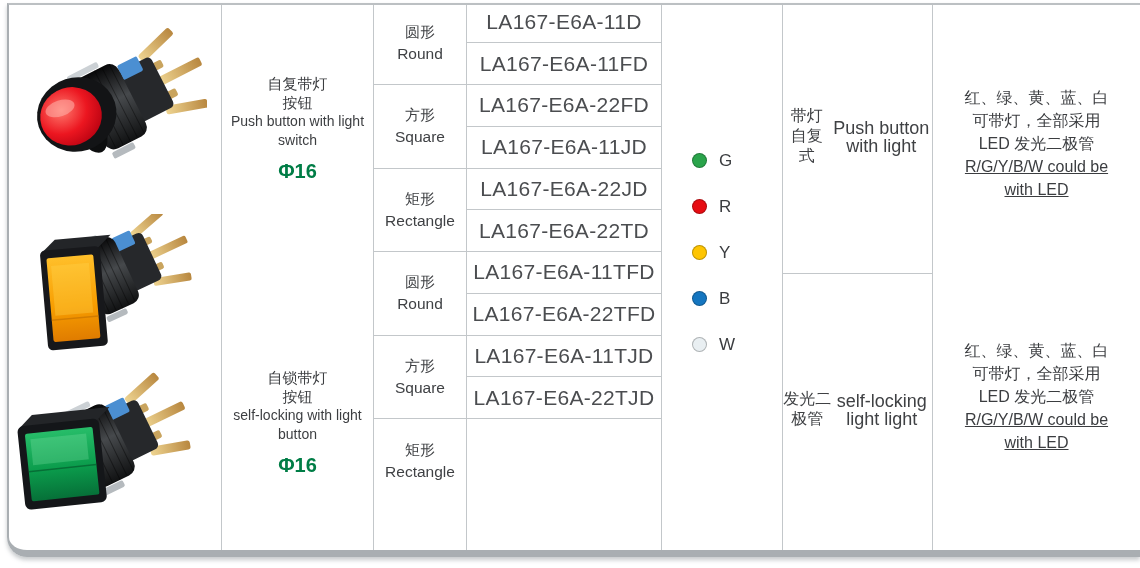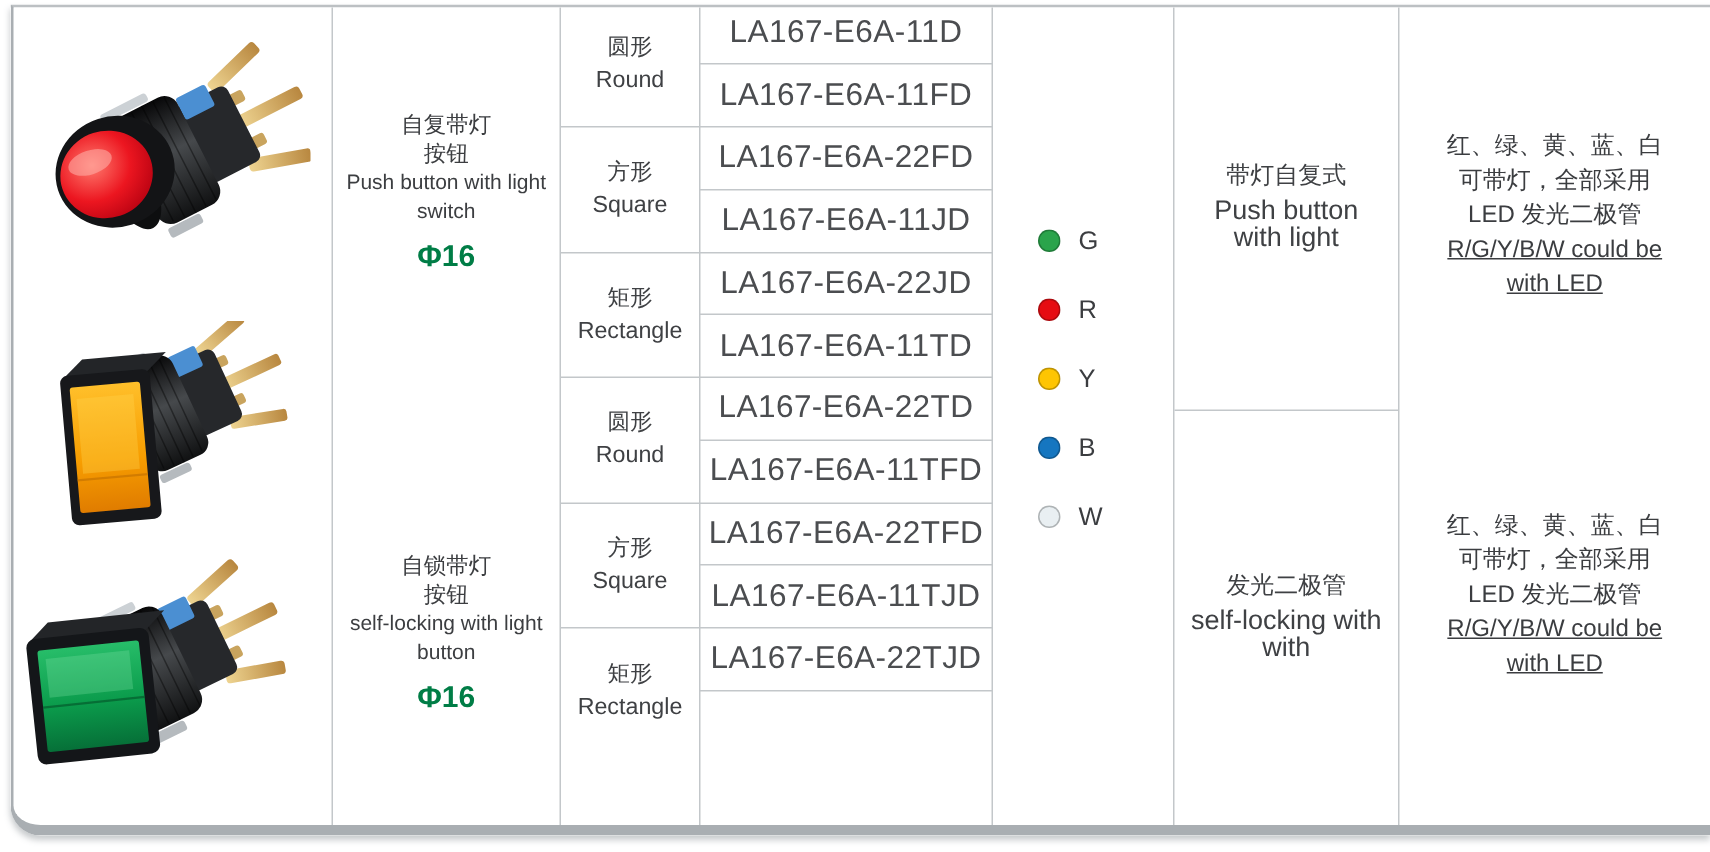--- a/index.html
+++ b/index.html
@@ -31,21 +31,21 @@
               font-size:21px;letter-spacing:.3px;color:#4b4d50;}
 
   
   .legend{position:absolute;top:136px;left:0;width:100%;}
   .legend-row{height:46px;display:flex;align-items:center;padding-left:30px;box-sizing:border-box;}
   .legend-dot{width:15px;height:15px;border-radius:50%;margin-right:12px;
               border:1px solid rgba(0,0,0,.25);box-sizing:border-box;}
   .legend-label{font-size:17px;color:#3b3d40;}
 
   
-  .type-cell{display:flex;flex-direction:column;align-items:center;justify-content:center;
+  .type-cell{display:flex;flex-direction:row;align-items:center;justify-content:center;
              text-align:center;box-sizing:border-box;}
   .type-1{height:272.5px;border-bottom:1px solid #c3c7ca;}
   .type-2{height:272px;}
   .type-zh{font-size:16px;line-height:20px;margin-bottom:3px;}
   .type-en{font-size:18px;line-height:18px;}
   .en-narrow{max-width:122px;}
 
   
   .note-block{position:absolute;left:0;width:100%;text-align:center;font-size:16px;color:#3b3d40;}
   .note-zh div{line-height:23px;}
@@ -227,21 +227,20 @@
       <div class="shape-en">Rectangle</div>
     </div>
   </div>
 
   <div class="col" style="left:466px;width:196px">
     <div class="model-cell">LA167-E6A-11D</div>
     <div class="model-cell">LA167-E6A-11FD</div>
     <div class="model-cell">LA167-E6A-22FD</div>
     <div class="model-cell">LA167-E6A-11JD</div>
     <div class="model-cell">LA167-E6A-22JD</div>
-    <div class="model-cell">LA167-E6A-11TD</div>
     <div class="model-cell">LA167-E6A-22TD</div>
     <div class="model-cell">LA167-E6A-11TFD</div>
     <div class="model-cell">LA167-E6A-22TFD</div>
     <div class="model-cell">LA167-E6A-11TJD</div>
     <div class="model-cell">LA167-E6A-22TJD</div>
   </div>
 
   <div class="col" style="left:662px;width:120px;height:545px">
     <div class="legend">
       <div class="legend-row">
@@ -267,21 +266,21 @@
     </div>
   </div>
 
   <div class="col" style="left:783px;width:149px">
     <div class="type-cell type-1">
       <div class="type-zh">带灯自复式</div>
       <div class="type-en en-narrow">Push button with light</div>
     </div>
     <div class="type-cell type-2">
       <div class="type-zh">发光二极管</div>
-      <div class="type-en">self-locking with with</div>
+      <div class="type-en">self-locking light light</div>
     </div>
   </div>
 
   <div class="col" style="left:933px;width:207px;height:545px">
     <div class="note-block" style="top:84px">
       <div class="note-zh">
         <div>红、绿、黄、蓝、白</div>
         <div>可带灯，全部采用</div>
         <div>LED 发光二极管</div>
       </div>

